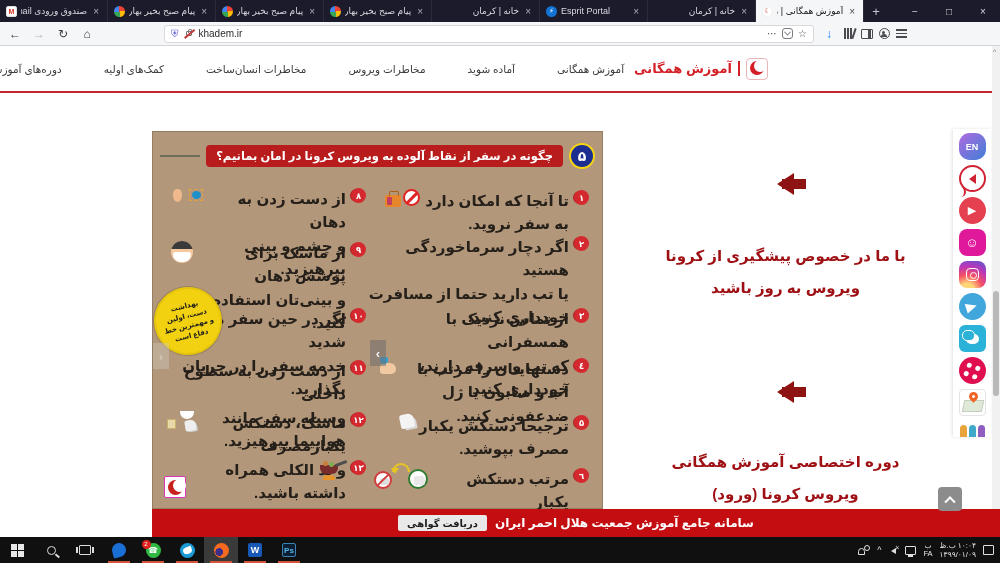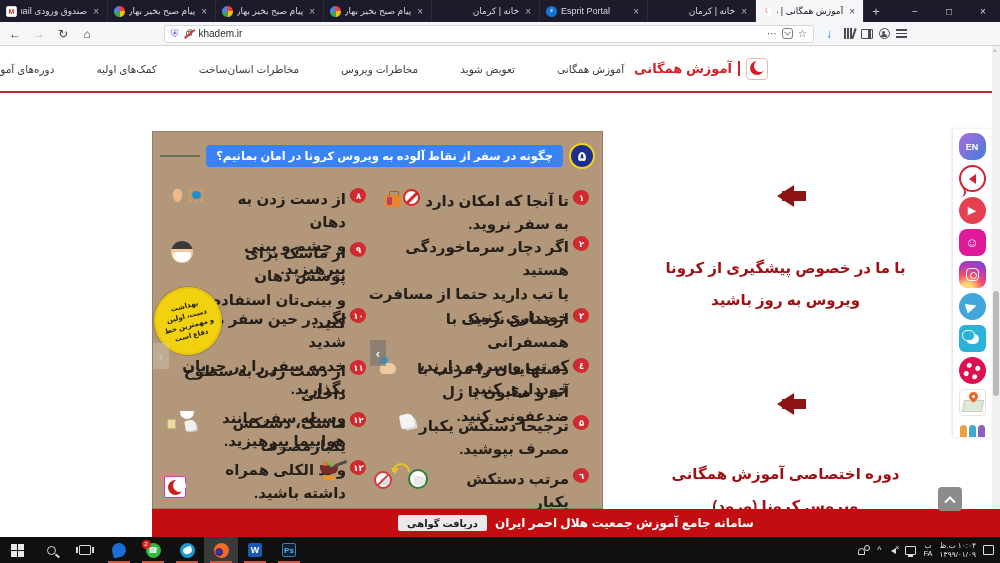--- a/index.html
+++ b/index.html
@@ -57,21 +57,21 @@
   .logo-moon:before { content:""; position:absolute; left:3px; top:2px; width:14px; height:14px; border-radius:50%; background:#d32027; }
   .logo-moon:after { content:""; position:absolute; left:7px; top:1px; width:12px; height:12px; border-radius:50%; background:#fff; }
   .logo-text { color:#d32027; font-size:13px; font-weight:bold; white-space:nowrap; border-right:2px solid #d32027; padding-right:6px; }
   .nav { display:flex; gap:14px; font-size:10.5px; color:#3c3c3c; white-space:nowrap; }
   .nav span { cursor:pointer;margin-left:28px; }
 
   
   .info { position:absolute; left:152px; top:85px; width:451px; height:378px; background:#b3977b; direction:rtl; overflow:hidden; box-shadow:inset 0 0 0 1px rgba(90,80,60,.35); }
   .ig-titlerow { position:absolute; top:12px; right:8px; left:8px; display:flex; align-items:center; gap:6px; }
   .ig-num { width:26px; height:26px; border-radius:50%; background:#1c2f91; border:2.5px solid #f5d414; color:#fff; font-size:14px; font-weight:bold; display:flex; align-items:center; justify-content:center; flex:0 0 auto; }
-  .ig-title { background:#3b82f6; color:#fff; font-size:11.5px; font-weight:bold; border-radius:4px; padding:4px 10px; white-space:nowrap; }
+  .ig-title { background:#b91c1c; color:#fff; font-size:11.5px; font-weight:bold; border-radius:4px; padding:4px 10px; white-space:nowrap; }
   .ig-line { flex:1; height:1.5px; background:#4e5c50; opacity:.7; }
   .ig-item { position:absolute; display:flex; gap:5px; align-items:flex-start; }
   .ig-badge { width:15px; height:15px; border-radius:50%; background:#d4292e; color:#fff; font-size:8.5px; font-weight:bold; display:flex; align-items:center; justify-content:center; flex:0 0 auto; margin-top:1px; box-shadow:-2px 0 0 -1px #a81e22; }
   .ig-text { font-size:15px; font-weight:bold; color:#26201a; line-height:1.55; white-space:pre-line; text-align:right; }
   .ig-ico { flex:0 0 auto; margin-top:0; }
   .starburst { position:absolute; left:4px; top:158px; width:64px; height:64px; background:#f2d110; border-radius:50%; transform:rotate(-14deg); display:flex; align-items:center; justify-content:center; text-align:center; font-size:7px; font-weight:bold; color:#1d1d1d; line-height:1.45; white-space:pre-line; box-shadow:0 0 0 2px #e5c40e, 0 0 0 3px rgba(0,0,0,.15); }
   .ig-crescent { position:absolute; left:12px; top:345px; width:22px; height:22px; background:#fff; border:1px solid #d3b; border-radius:2px; }
   .ig-crescent:before { content:""; position:absolute; left:3px; top:3px; width:15px; height:15px; border-radius:50%; background:#c6201f; }
   .ig-crescent:after { content:""; position:absolute; left:8px; top:2px; width:13px; height:13px; border-radius:50%; background:#fff; }
   .car { position:absolute; width:16px; height:26px; display:flex; align-items:center; justify-content:center; color:#f0f0f0; font-size:13px; font-weight:bold; }
@@ -108,21 +108,21 @@
   .kit .bowl { position:absolute; right:2px; top:0; width:14px; height:8px; background:#fff; border-radius:0 0 10px 10px; }
   .kit .glv { position:absolute; right:0; top:9px; width:11px; height:11px; background:#eee; border-radius:2px 5px 2px 2px; transform:rotate(-10deg); box-shadow:2px 2px 0 -1px #ccc; }
   .kit .pad { position:absolute; left:1px; top:8px; width:9px; height:10px; background:#e8d9a8; border:1px solid #c9b06a; }
   .pan { width:30px; height:22px; }
   .pan .body { position:absolute; left:4px; top:6px; width:18px; height:9px; background:#7a2c2c; border-radius:0 0 6px 6px; }
   .pan .hdl { position:absolute; left:19px; top:3px; width:12px; height:2.5px; background:#4d4d4d; transform:rotate(-20deg); }
   .pan .food { position:absolute; left:7px; top:2px; width:5px; height:5px; background:#c9803a; border-radius:50%; box-shadow:6px 1px 0 #7fae52; }
   .pan .fire { position:absolute; left:7px; top:16px; width:12px; height:5px; background:#e8932c; border-radius:50% 50% 0 0; }
 
   
-  .promo { position:absolute; left:603px; top:97px; width:345px; height:378px; direction:rtl; display:flex; flex-direction:column; align-items:center;padding-left:20px; }
+  .promo { position:absolute; left:603px; top:85px; width:345px; height:378px; direction:rtl; display:flex; flex-direction:column; align-items:center;padding-left:20px; }
   .arrow-left { position:relative; width:40px; height:22px; margin-top:42px; }
   .arrow-left .shaft { position:absolute; right:0; top:6px; width:24px; height:10px; background:#8e1414; }
   .arrow-left .head { position:absolute; left:0; top:0; border:11px solid transparent; border-right:17px solid #8e1414; }
   .arrow-left.second { margin-top:78px; }
   .promo-text { margin-top:48px; color:#9e1013; font-size:15px; font-weight:bold; text-align:center; line-height:2.1; white-space:pre-line; }
   .promo-text.second { margin-top:46px; }
 
   
   .social { position:absolute; right:9px; top:83px; width:38px; background:#fff; box-shadow:-1px 0 3px rgba(0,0,0,.12); display:flex; flex-direction:column; align-items:center; gap:5px; padding:4px 0 0; }
   .so { width:27px; height:27px; border-radius:50%; display:flex; align-items:center; justify-content:center; color:#fff; font-weight:bold; font-size:9px; cursor:pointer; position:relative; flex:0 0 auto; }
@@ -288,21 +288,21 @@
 
   <div class="viewport">
 
     <div class="site-header">
       <div class="logo">
         <span class="logo-moon"></span>
         <span class="logo-text">آموزش همگانی</span>
       </div>
       <div class="nav">
         <span>آموزش همگانی</span>
-        <span>تعویض شوید</span>
+        <span>آماده شوید</span>
         <span>مخاطرات ویروس</span>
         <span>مخاطرات انسان‌ساخت</span>
         <span>کمک‌های اولیه</span>
         <span>دوره‌های آموزشی</span>
         <span>پویش و کمپین‌ها</span>
         <span>با شما</span>
 
       </div>
     </div>
 

